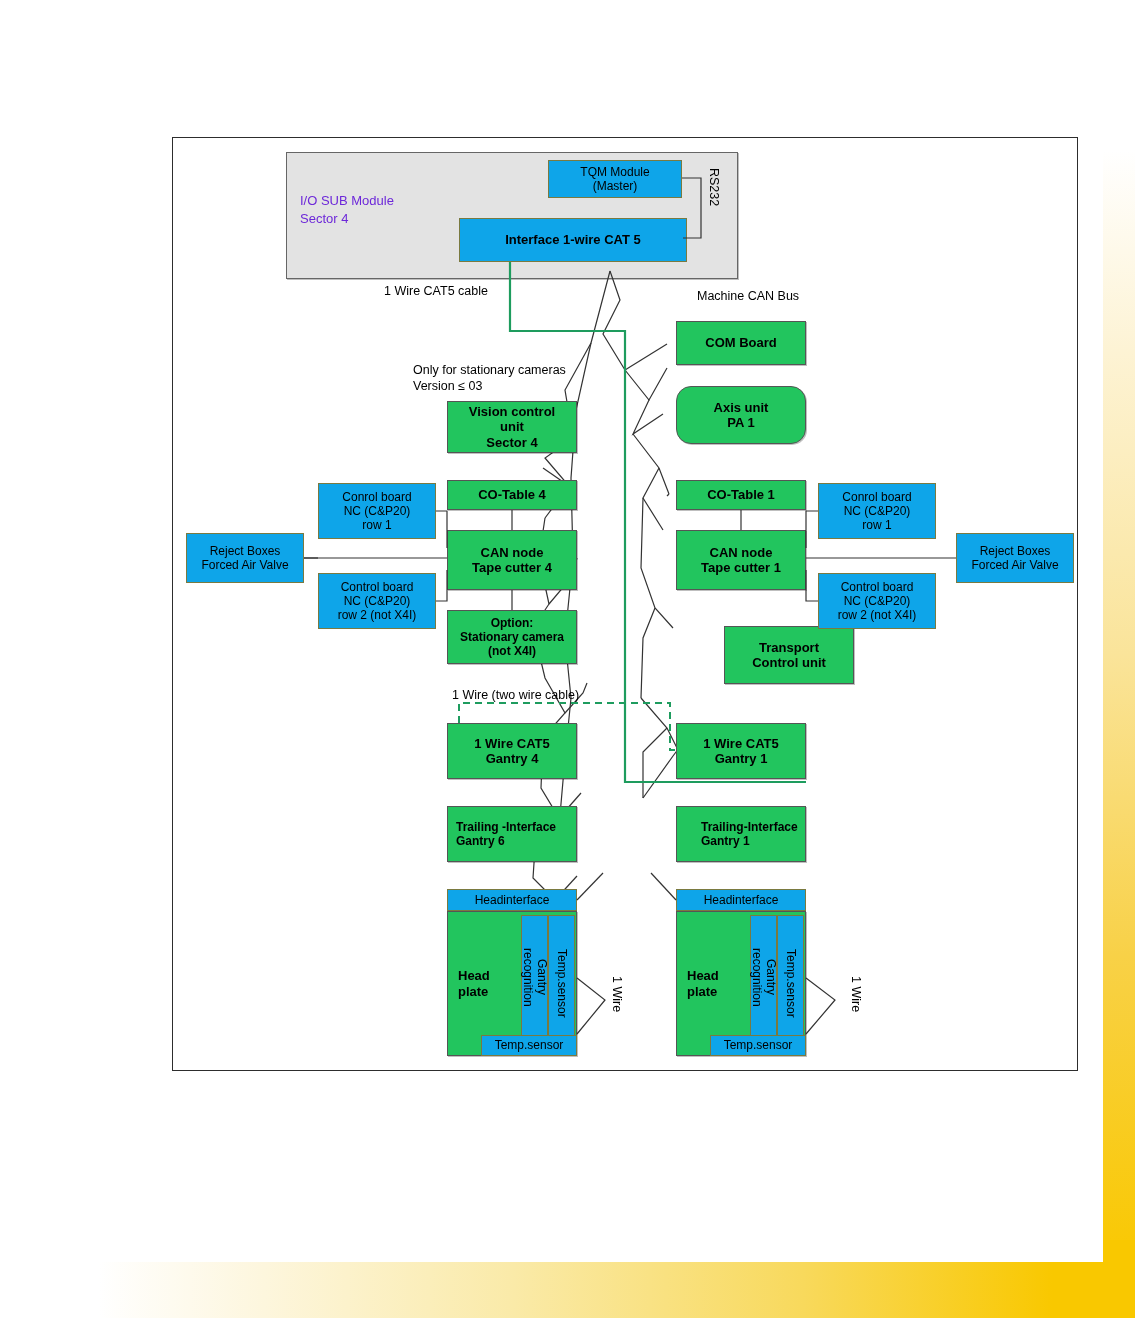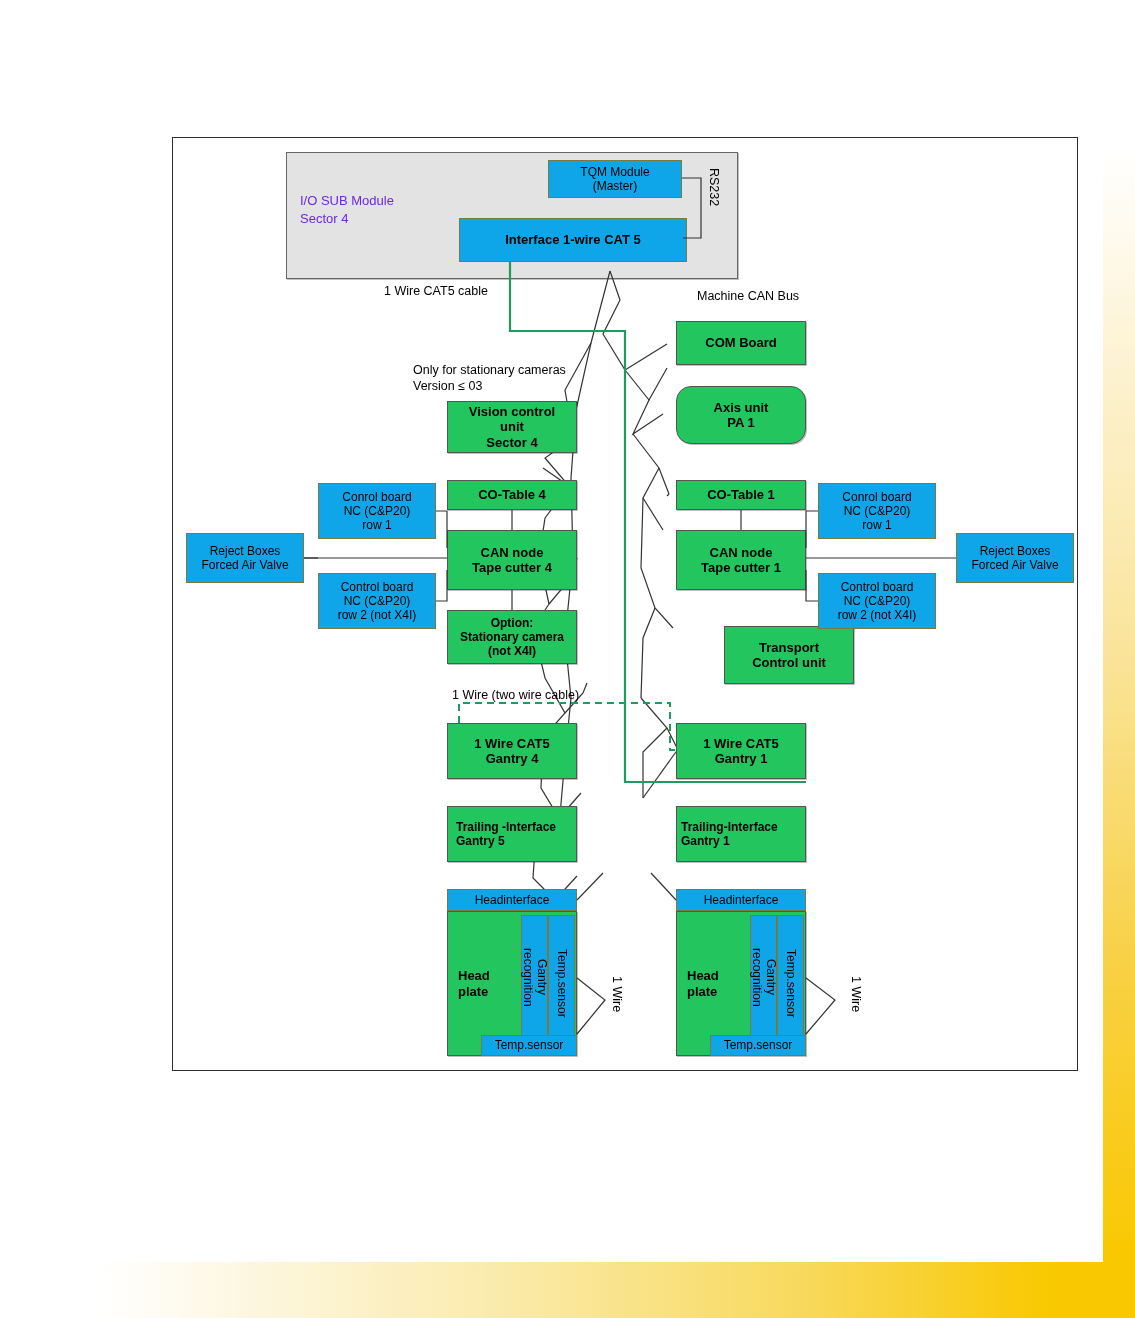--- a/index.html
+++ b/index.html
@@ -194,39 +194,39 @@
 Tape cutter 4</div>
 
   <div class="box grey bold s12" style="left:274px; top:472px; width:130px; height:54px;">Option:
 Stationary camera
 (not X4I)</div>
 
   <div class="box grey bold s13" style="left:274px; top:585px; width:130px; height:56px;">1 Wire CAT5
 Gantry 4</div>
 
   <div class="box grey bold s12" style="left:274px; top:668px; width:130px; height:56px; justify-content:flex-start; text-align:left; padding-left:8px;">Trailing -Interface
-Gantry 5</div>
+Gantry 6</div>
 
   <div class="box grey bold s13" style="left:503px; top:183px; width:130px; height:44px;">COM Board</div>
 
   <div class="box grey bold s13" style="left:503px; top:248px; width:130px; height:58px;border-radius:15px;">Axis unit
 PA 1</div>
 
   <div class="box grey bold s13" style="left:503px; top:342px; width:130px; height:30px;">CO-Table 1</div>
 
   <div class="box grey bold s13" style="left:503px; top:392px; width:130px; height:60px;">CAN node
 Tape cutter 1</div>
 
   <div class="box grey bold s13" style="left:503px; top:488px; width:130px; height:58px;margin-left:48px;">Transport
 Control unit</div>
 
   <div class="box grey bold s13" style="left:503px; top:585px; width:130px; height:56px;">1 Wire CAT5
 Gantry 1</div>
 
-  <div class="box grey bold s12" style="left:503px; top:668px; width:130px; height:56px; justify-content:flex-start; text-align:left; padding-left:4px;">Trailing-Interface
+  <div class="box grey bold s12" style="left:503px; top:668px; width:130px; height:56px; justify-content:flex-start; text-align:left; padding-left:24px;">Trailing-Interface
 Gantry 1</div>
 
   <div class="box yellow s12" style="left:13px; top:395px; width:118px; height:50px;">Reject Boxes
 Forced Air Valve</div>
 
   <div class="box yellow s12" style="left:145px; top:345px; width:118px; height:56px;">Conrol board
 NC (C&amp;P20)
 row 1</div>
 
   <div class="box yellow s12" style="left:145px; top:435px; width:118px; height:56px;">Control board

